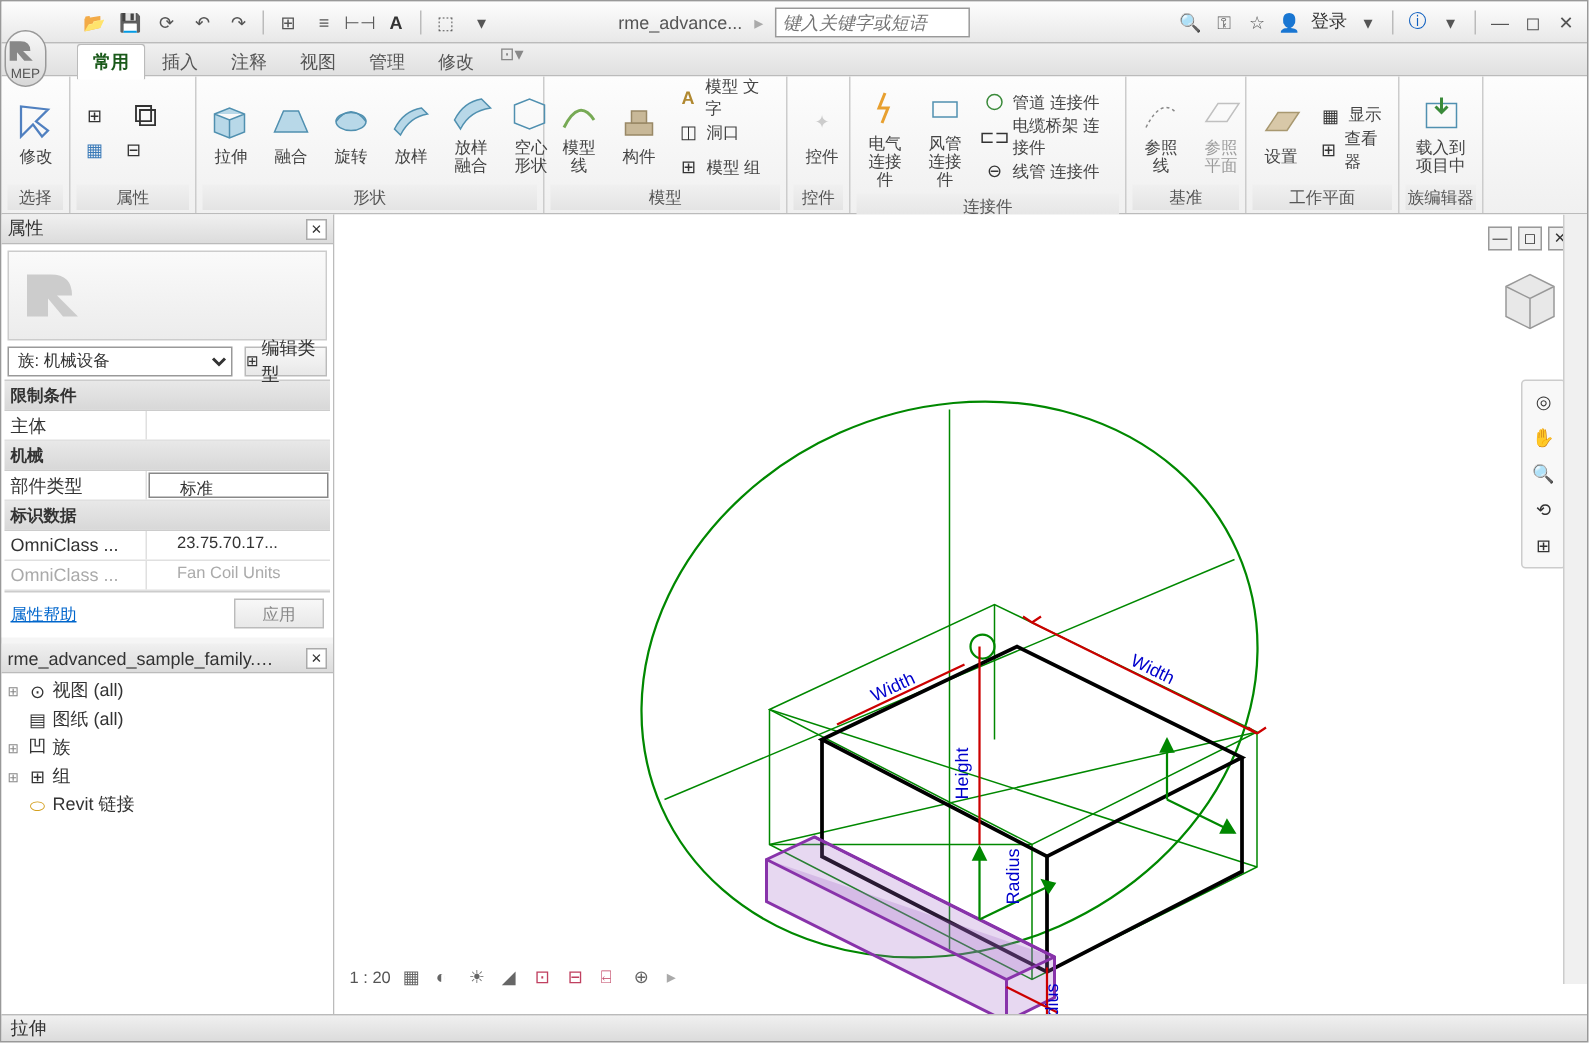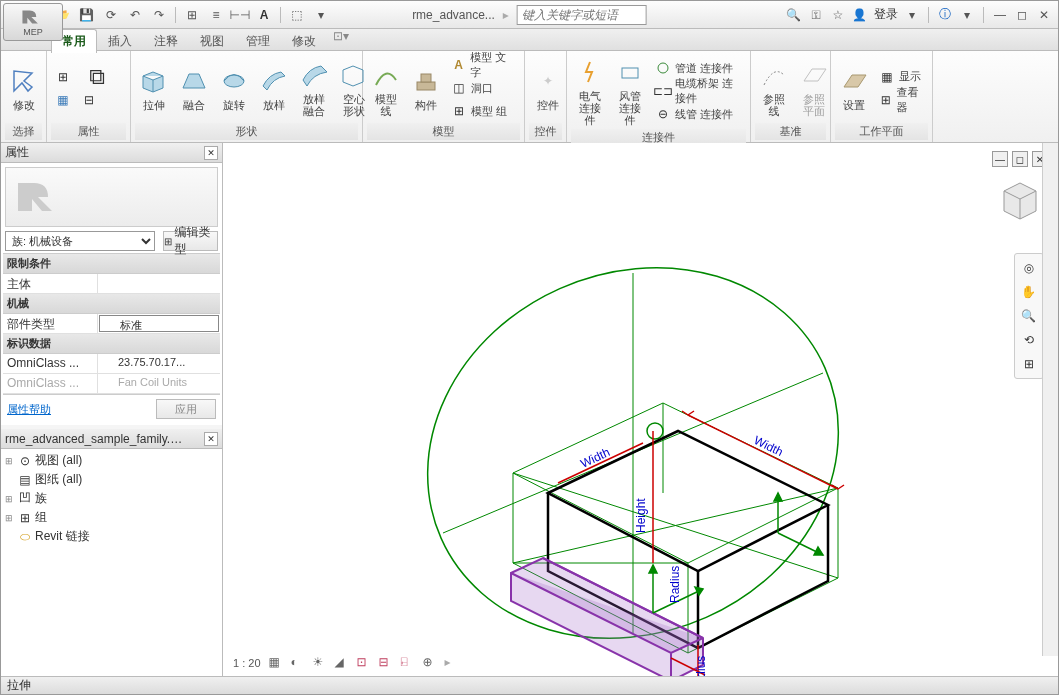--- a/index.html
+++ b/index.html
@@ -1,18 +1,18 @@
 <!DOCTYPE html>
 <html><head>
 <meta charset="utf-8">
 <style>
 *{box-sizing:border-box;margin:0;padding:0;font-family:"Microsoft YaHei",Arial,sans-serif;font-size:12px;color:#333}
 body{width:1059px;height:695px;background:#fff;overflow:hidden;position:relative;border:1px solid #999}
 .titlebar{height:28px;background:linear-gradient(#fdfdfd,#e8e8e8);display:flex;align-items:center;border-bottom:1px solid #bbb;position:relative}
-.app-btn{width:60px;height:38px;background:linear-gradient(#f8f8f8,#d8d8d8);border:1px solid #999;border-radius:3px;display:flex;flex-direction:column;align-items:center;justify-content:center;position:absolute;left:2px;top:2px;z-index:10}
+.app-btn{width:28px;height:38px;background:linear-gradient(#f8f8f8,#d8d8d8);border:1px solid #999;border-radius:15px;display:flex;flex-direction:column;align-items:center;justify-content:center;position:absolute;left:2px;top:19px;z-index:10}
 .app-btn svg{width:26px;height:20px}
 .app-btn span{font-size:9px;color:#555}
 .qat{margin-left:52px;display:flex;align-items:center;gap:4px;height:100%}
 .qat-btn{width:20px;height:20px;display:flex;align-items:center;justify-content:center;cursor:pointer;color:#555}
 .qat-sep{width:1px;height:16px;background:#bbb;margin:0 2px}
 .title-center{position:absolute;left:50%;transform:translateX(-50%);display:flex;align-items:center;gap:8px}
 .doc-title{color:#555;font-size:12px}
 .search-box{width:130px;height:20px;border:1px solid #999;background:#fff;padding:0 4px;font-style:italic;color:#999}
 .title-right{margin-left:auto;display:flex;align-items:center;gap:6px;padding-right:6px}
 .wbtn{width:16px;height:16px;display:flex;align-items:center;justify-content:center;cursor:pointer;color:#555}
@@ -51,21 +51,21 @@
 .browser-body{flex:1;background:#fff;overflow:auto;padding:2px}
 .tree-item{display:flex;align-items:center;gap:3px;padding:1px 2px;font-size:11px;cursor:pointer}
 .tree-item .exp{width:10px;color:#888;font-size:9px}
 .tree-item .ti-ico{width:14px;height:14px;display:flex;align-items:center;justify-content:center}
 .canvas{flex:1;background:#fff;position:relative;overflow:hidden}
 .canvas-ctrl{position:absolute;top:8px;right:10px;display:flex;gap:4px}
 .canvas-ctrl .cb{width:16px;height:16px;border:1px solid #999;background:#f0f0f0;display:flex;align-items:center;justify-content:center;font-size:10px;cursor:pointer}
 .viewcube{position:absolute;top:30px;right:12px;width:52px;height:52px}
 .nav-wheel{position:absolute;top:110px;right:14px;width:30px;display:flex;flex-direction:column;gap:2px;background:#f8f8f8;border:1px solid #ccc;border-radius:3px;padding:3px}
 .nav-wheel div{height:22px;display:flex;align-items:center;justify-content:center;cursor:pointer}
-.view-bar{position:absolute;bottom:5px;left:10px;display:flex;align-items:center;gap:8px}
+.view-bar{position:absolute;bottom:16px;left:10px;display:flex;align-items:center;gap:8px}
 .scale{font-size:11px;color:#555}
 .vb-icons{display:flex;gap:6px}
 .vb-ico{width:16px;height:16px;cursor:pointer;color:#666}
 .statusbar{height:18px;background:linear-gradient(#f0f0f0,#dcdcdc);border-top:1px solid #bbb;display:flex;align-items:center;padding:0 6px;font-size:11px;color:#555}
 .scrollbar-v{position:absolute;right:0;top:0;bottom:20px;width:16px;background:#f0f0f0;border-left:1px solid #ccc}
 svg{overflow:visible}
 </style>
 </head>
 <body>
 
@@ -342,20 +342,35 @@
             <div class="lbl">显示</div>
           </div>
         <div class="rsmall">
             <div class="ico">⊞</div>
             <div class="lbl">查看器</div>
           </div>
       </div>
     </div>
     <div class="rgroup-label">工作平面</div>
   </div>
+  <div class="rgroup" style="width:56px">
+    <div class="rgroup-body">
+        <div class="rbig" style="width:48px">
+          <div class="ico">
+            <svg width="28" height="28">
+              <rect x="4" y="8" width="20" height="16" fill="none" stroke="#5090b0"></rect>
+              <path d="M14 4 L14 14 M10 10 L14 14 L18 10" fill="none" stroke="#3a8a3a" stroke-width="2"></path>
+            </svg>
+          </div>
+          <div class="lbl" style="white-space:pre-line">载入到
+项目中</div>
+        </div>
+      </div>
+    <div class="rgroup-label">族编辑器</div>
+  </div>
 </div>
 
 <div class="workspace">
   <div class="left-panel">
 
     <div class="panel-hdr">
       <span>属性</span>
       <div class="x">✕</div>
     </div>
     <div class="prop-body">

